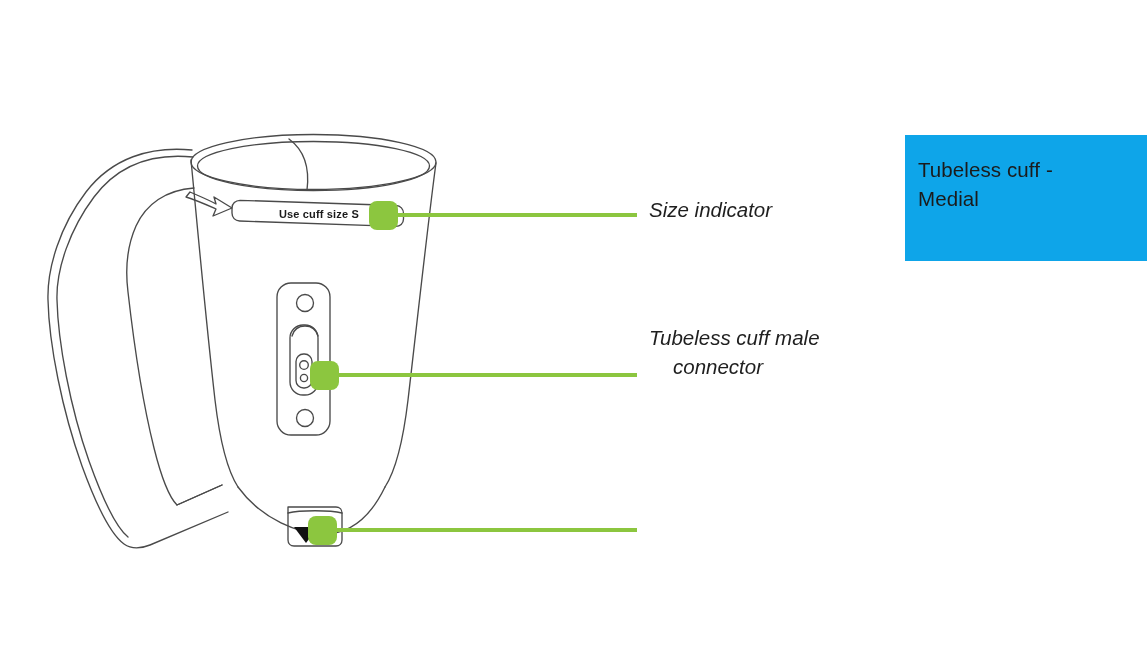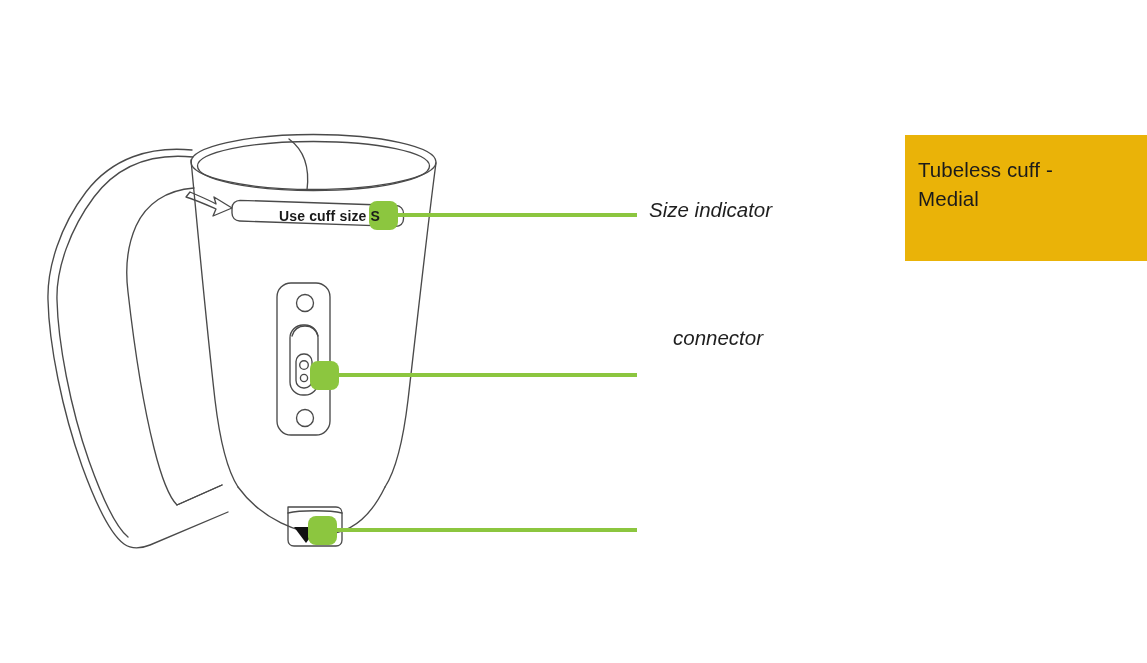--- a/index.html
+++ b/index.html
@@ -27,21 +27,21 @@
     height: 663px;
   }
 
   
   .info-panel {
     position: absolute;
     left: 905px;
     top: 135px;
     width: 242px;
     height: 126px;
-    background: #eab308;
+    background: #0ea5e9;
     box-sizing: border-box;
     padding: 20px 0 0 13px;
   }
   .info-panel .line {
     font-size: 20.5px;
     line-height: 29px;
     color: #1b1b1b;
     font-weight: 400;
     letter-spacing: 0.1px;
     white-space: nowrap;
@@ -60,21 +60,21 @@
   #label-size-indicator { left: 649px; top: 195px; }
   #label-male-connector { left: 649px; top: 323px; }
   #label-medial-ankle   { left: 649px; top: 508px; }
   .callout-label .l2 { display: block; margin-left: 24px; }
 
   
   .strip-text {
     position: absolute;
     left: 279px;
     top: 208px;
-    font-size: 14px;
+    font-size: 11px;
     font-weight: 700;
     color: #1a1a1a;
     letter-spacing: 0.15px;
     white-space: nowrap;
   }
 </style>
 </head>
 <body>
 
 <div id="stage">
@@ -208,20 +208,21 @@
     </g>
   </svg>
 
   <div class="strip-text">Use cuff size S</div>
 
   <div class="callout-label" id="label-size-indicator">
     <span class="l1">Size indicator</span>
   </div>
 
   <div class="callout-label" id="label-male-connector">
+    <span class="l1">Tubeless cuff male</span>
     <span class="l2">connector</span>
   </div>
 
 
   <div class="info-panel">
     <div class="line">Tubeless cuff -</div>
     <div class="line">Medial</div>
   </div>
 
 </div>

